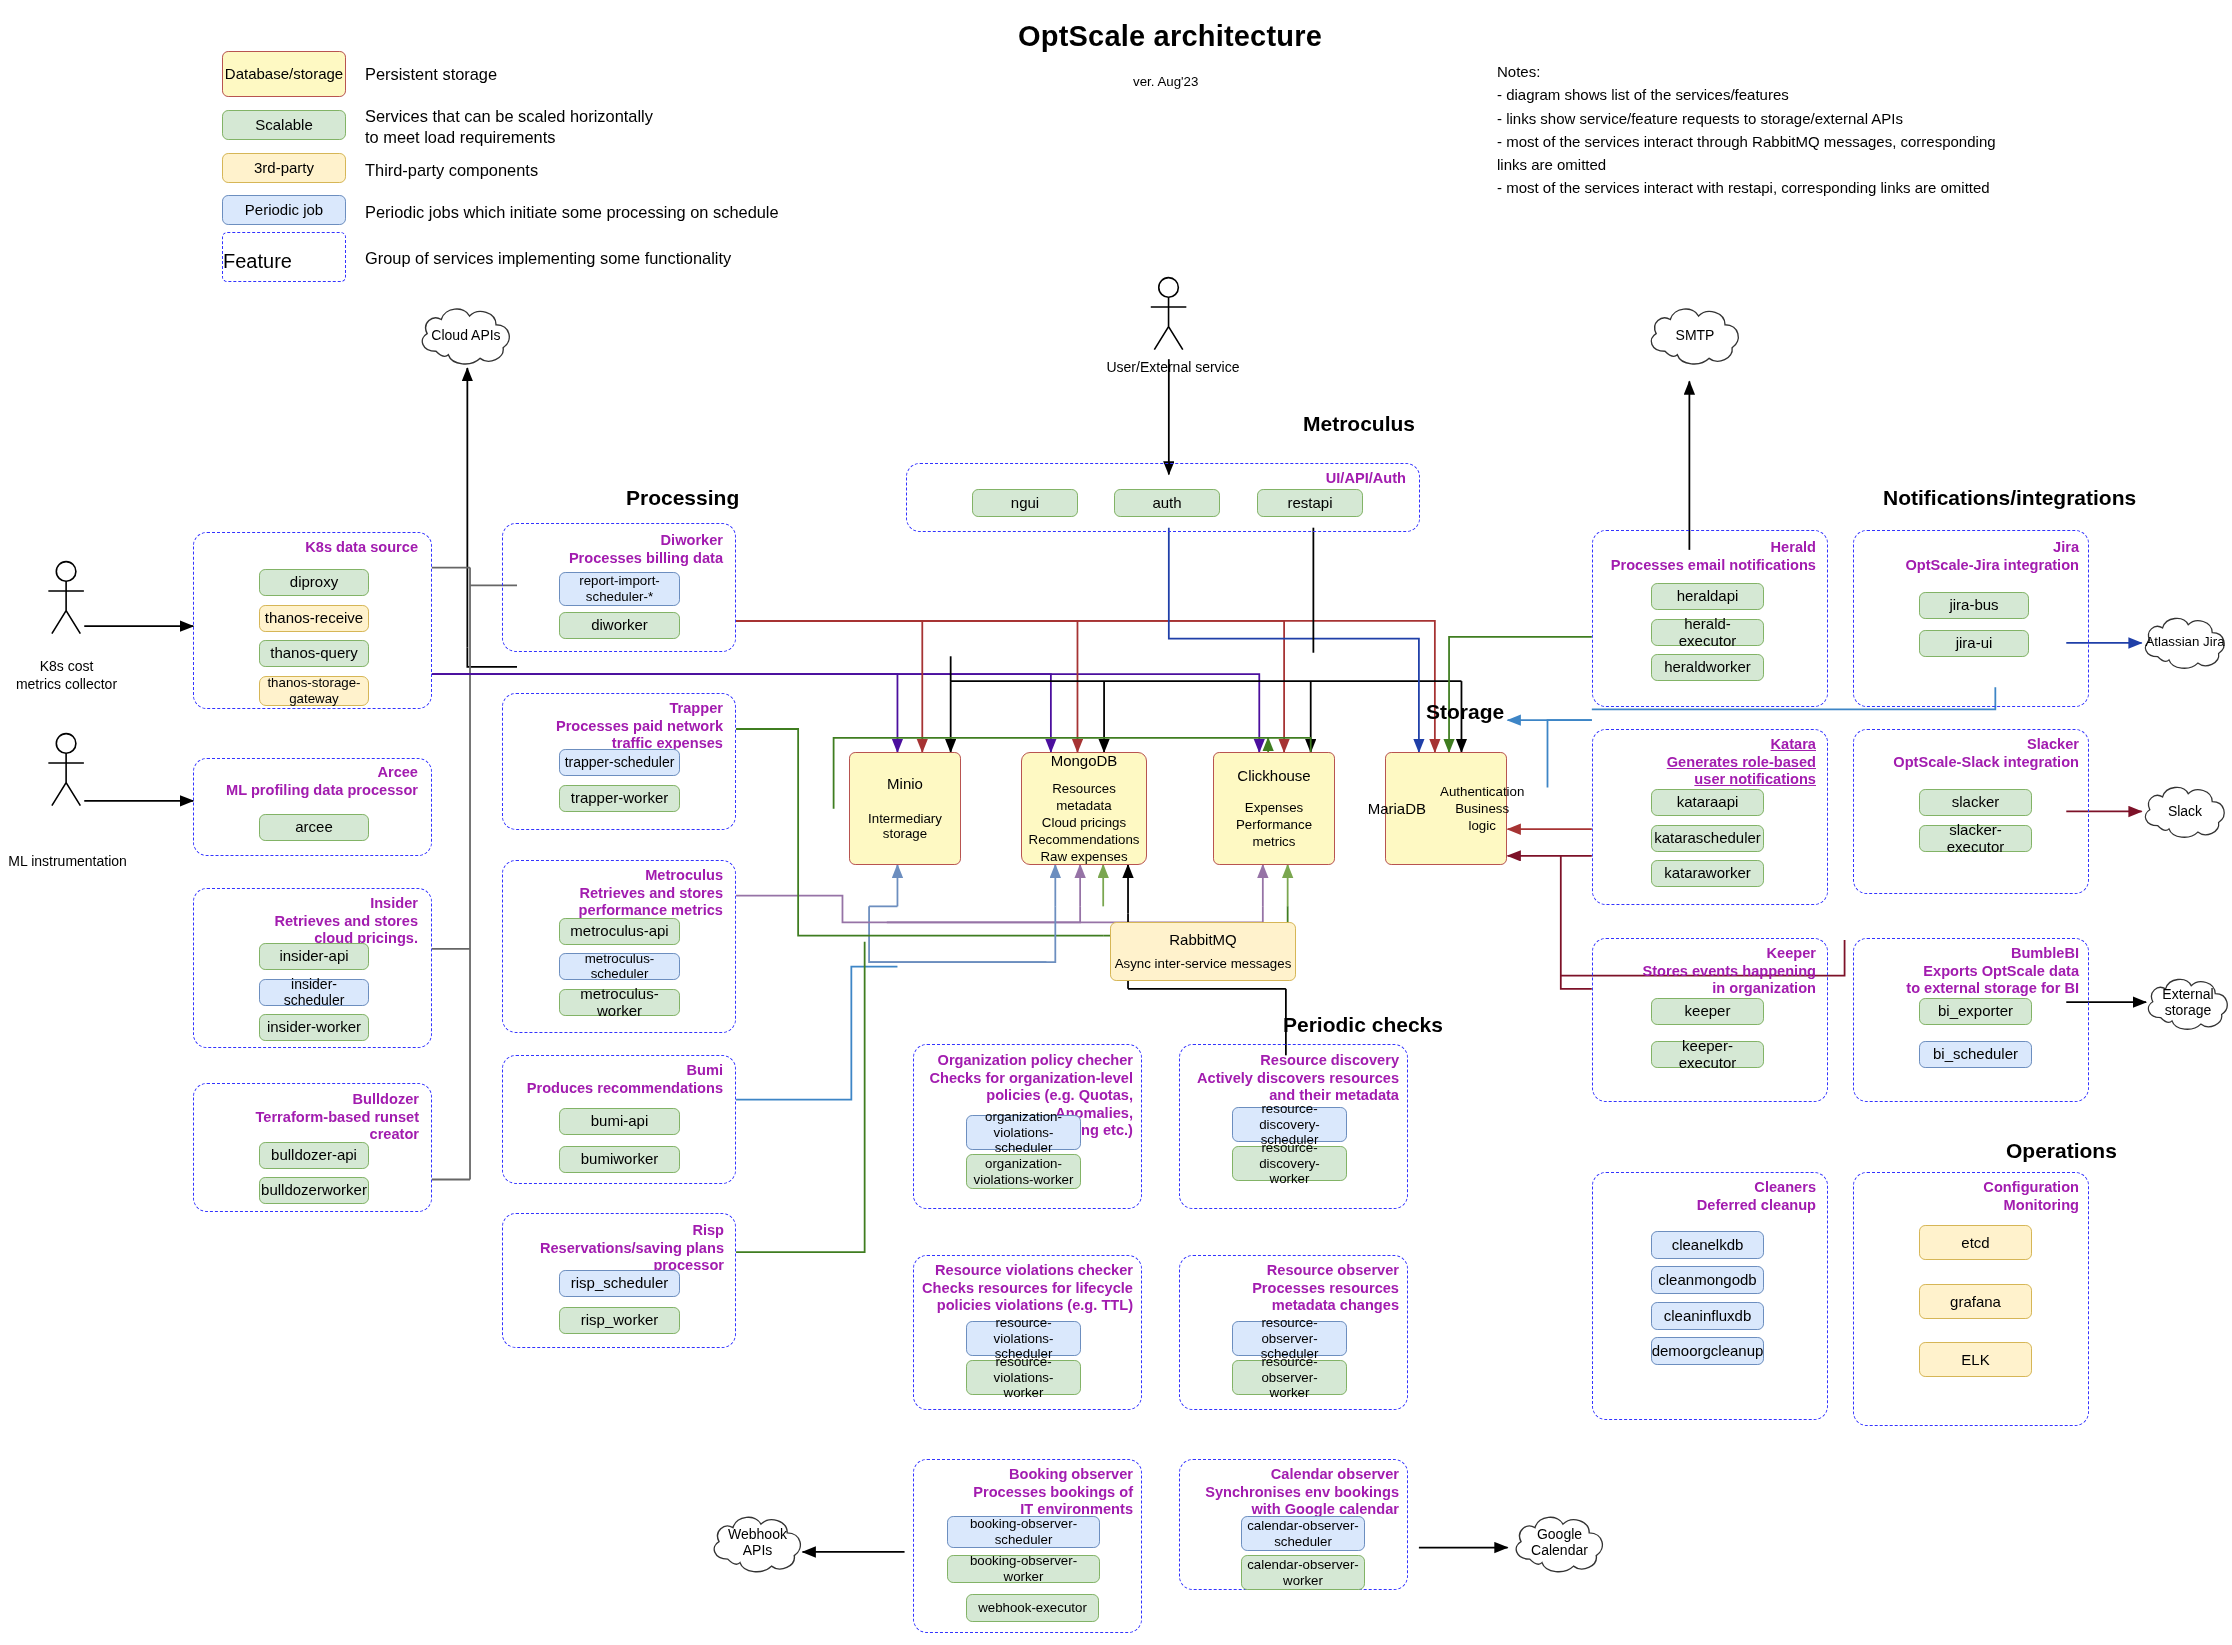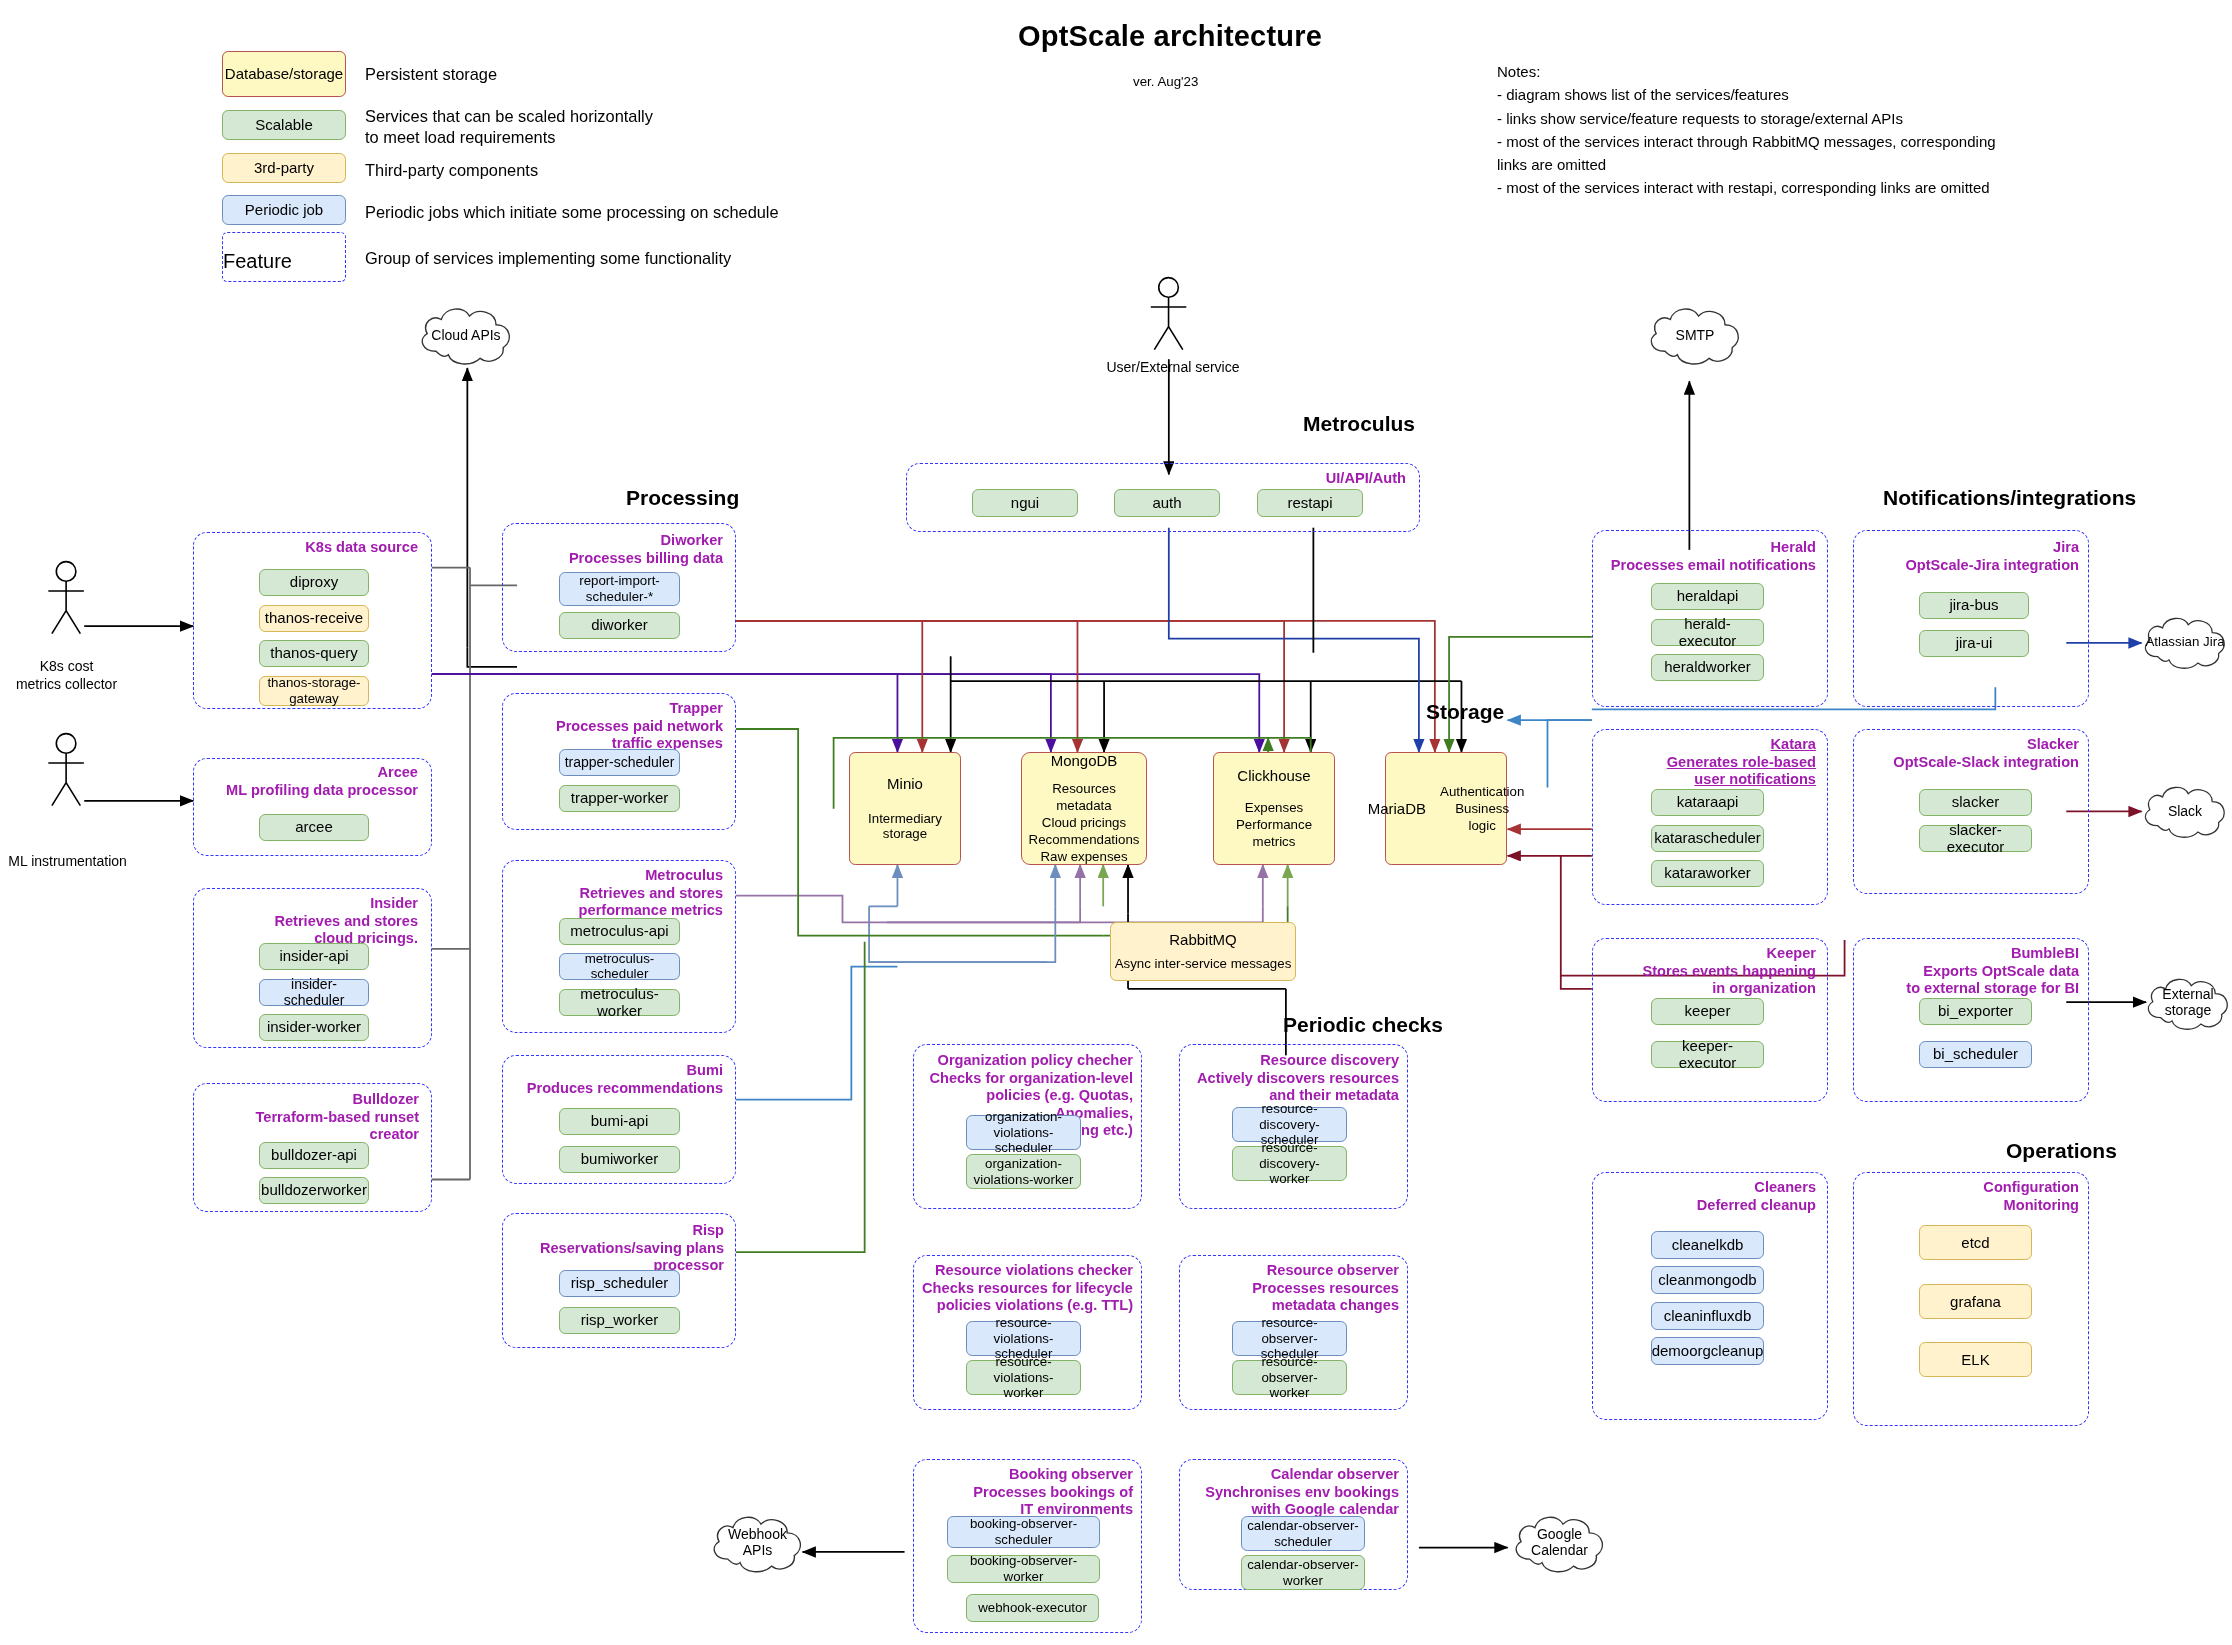--- a/index.html
+++ b/index.html
@@ -353,21 +353,21 @@
   <div class="grp-title" style="left:211px;top:539px;width:207px;">K8s data source</div>
   <div class="node n-scal" style="left:259px;top:569px;width:110px;height:26.6px;">
       <span>diproxy</span>
     </div>
   <div class="node n-third" style="left:259px;top:605px;width:110px;height:26.6px;">
       <span>thanos-receive</span>
     </div>
   <div class="node n-scal" style="left:259px;top:640px;width:110px;height:26.6px;">
       <span>thanos-query</span>
     </div>
-  <div class="node n-third" style="left:259px;top:676px;width:110px;height:30px;font-size:13.3px;white-space:pre-line;"><span>thanos-storage-
+  <div class="node n-third" style="left:259px;top:676px;width:110px;height:30px;font-size:13.3px;white-space:pre-line;border-radius:7px;"><span>thanos-storage-
 gateway</span></div>
 
   <div class="group" style="left:193px;top:758px;width:239px;height:98px;"></div>
   <div class="grp-title" style="left:211px;top:764px;width:207px;white-space:pre-line;">Arcee
 ML profiling data processor</div>
   <div class="node n-scal" style="left:259px;top:814px;width:110px;height:26.6px;">
       <span>arcee</span>
     </div>
 
   <div class="group" style="left:193px;top:888px;width:239px;height:160px;"></div>

